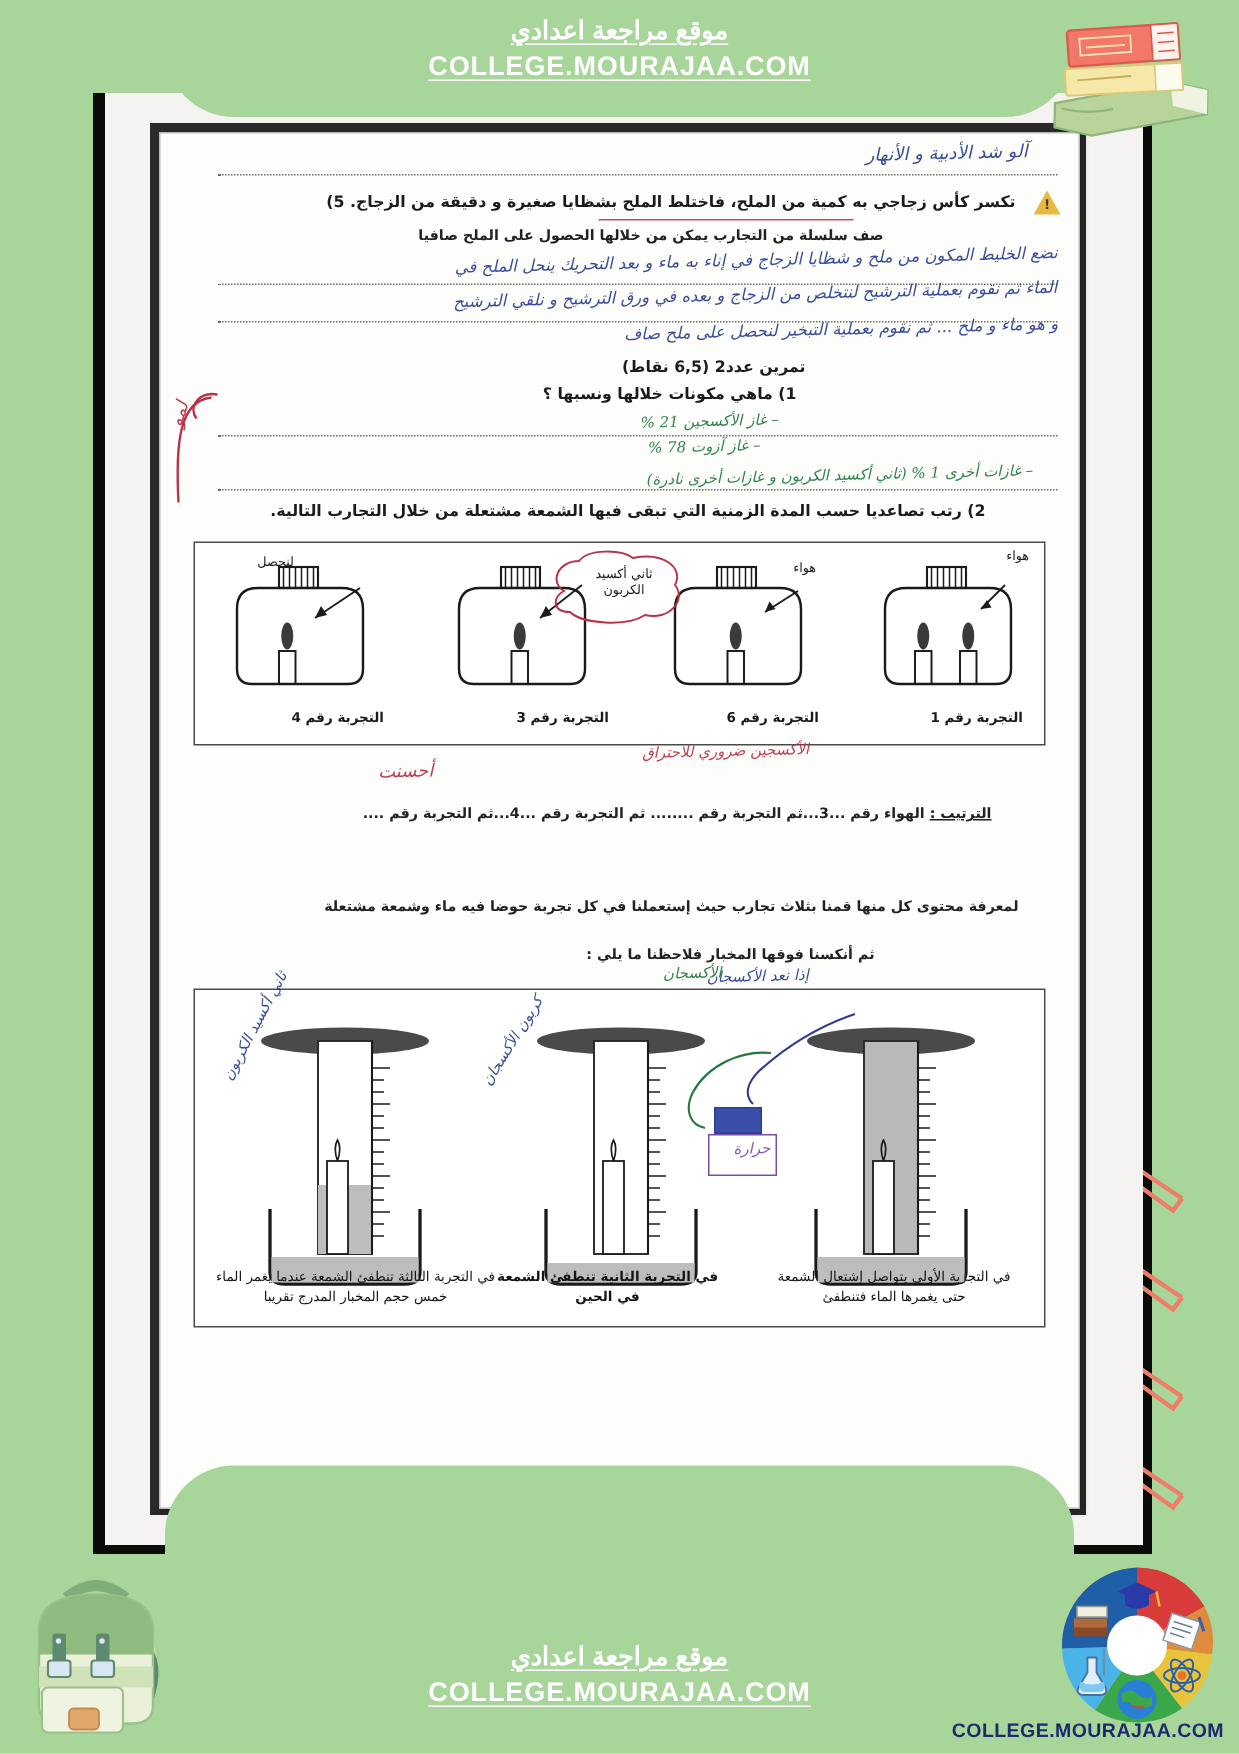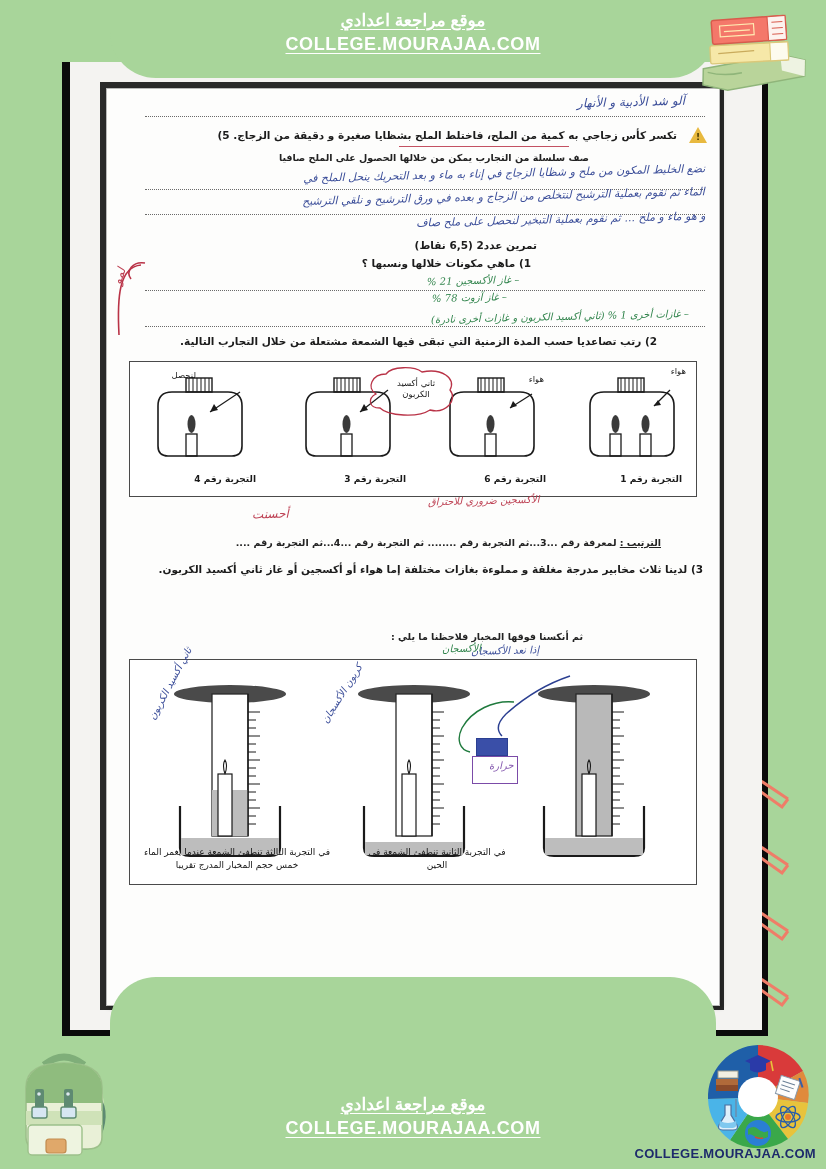--- a/index.html
+++ b/index.html
@@ -305,27 +305,24 @@
         </div>
         <div class="fig-lbl" style="right:500px;top:8px;">لنحصل</div>
         <div class="fig-cap" style="right:440px;top:112px;">التجربة رقم 4</div>
       </div>
 
       <div class="hw hw-red hw-sm" style="right:180px;top:406px;">الأكسجين ضروري للاحتراق</div>
       <div class="hw hw-red" style="right:430px;top:418px;font-size:12px;">أحسنت</div>
 
       <div class="ln prn-sm" style="right:58px;top:448px;">
         <span style="text-decoration:underline;">الترتيب :</span>
-        <span>لمعرفة رقم ...3...ثم التجربة رقم ........ ثم التجربة رقم ...4...ثم التجربة رقم ....</span>
-      </div>
-
-      <div class="ln prn" style="right:16px;top:474px;">
-        <span>3)</span>
-        <span>لدينا ثلاث مخابير مدرجة مغلقة و مملوءة بغازات مختلفة إما هواء أو أكسجين أو غاز ثاني أكسيد الكربون.</span>
-      </div>
+        <span>الهواء رقم ...3...ثم التجربة رقم ........ ثم التجربة رقم ...4...ثم التجربة رقم ....</span>
+      </div>
+
+      <div class="ln prn-sm" style="right:40px;top:510px;">لمعرفة محتوى كل منها قمنا بثلاث تجارب حيث إستعملنا في كل تجربة حوضا فيه ماء وشمعة مشتعلة</div>
       <div class="ln prn-sm" style="right:136px;top:542px;">ثم أنكسنا فوقها المخبار فلاحظنا ما يلي :</div>
 
       <div class="hw hw-blue hw-sm" style="right:180px;top:556px;">إذا نعد الأكسجان</div>
       <div class="hw hw-blue hw-sm" style="right:120px;top:574px;">بالإحتراق لترتفع مستوى الماء</div>
       <div class="hw hw-blue hw-sm" style="right:132px;top:596px;">لكن يعوض ما به</div>
       <div class="hw hw-blue hw-sm" style="right:136px;top:618px;">الأكسجان</div>
       <div class="hw hw-blue hw-sm" style="right:134px;top:640px;">و تنطفئ الشمعة</div>
       <div class="hw hw-green hw-sm" style="right:238px;top:554px;">الأكسجان</div>
 
       <div class="figbox" style="right:22px;top:570px;width:566px;height:224px;">
@@ -424,21 +421,22 @@
         <svg style="position:absolute;right:176px;top:38px;" width="70" height="70" viewBox="0 0 70 70">
           <path d="M64 4 C44 2 22 12 12 30 C6 42 10 52 20 54" fill="none" stroke="#1f7a3d" stroke-width="1.4"></path>
         </svg>
         <div style="position:absolute;right:188px;top:78px;width:30px;height:16px;border:1.4px solid #2b3f91;background:#3a4fa8;"></div>
         <div style="position:absolute;right:178px;top:96px;width:44px;height:26px;border:1.4px solid #7b4ba8;"></div>
         <div class="hw" style="right:182px;top:100px;color:#7b4ba8;font-size:10px;">حرارة</div>
 
         <div class="hw hw-blue hw-sm" style="right:320px;top:28px;transform:rotate(-58deg);">كربون الأكسجان</div>
         <div class="hw hw-blue hw-sm" style="right:486px;top:18px;transform:rotate(-62deg);">ثاني أكسيد الكربون</div>
 
-        <div class="cap-col" style="right:184px;top:186px;width:150px;">في التجربة الثانية تنطفئ الشمعة في الحين</div>
+        <div class="cap-col" style="right:16px;top:186px;width:168px;">في التجربة الأولى يتواصل إشتعال الشمعة حتى يغمرها الماء فتنطفئ</div>
+        <div class="cap-col" style="right:216px;top:186px;width:150px;font-weight:bold;">في التجربة الثانية تنطفئ الشمعة في الحين</div>
         <div class="cap-col" style="right:366px;top:186px;width:186px;">في التجربة الثالثة تنطفئ الشمعة عندما يغمر الماء خمس حجم المخبار المدرج تقريبا</div>
       </div>
 
     </div>
   </div>
 </div>
 
 <div class="band band-top"></div>
 <div class="band-curve band-curve-top"></div>
 <div class="band band-bottom"></div>

